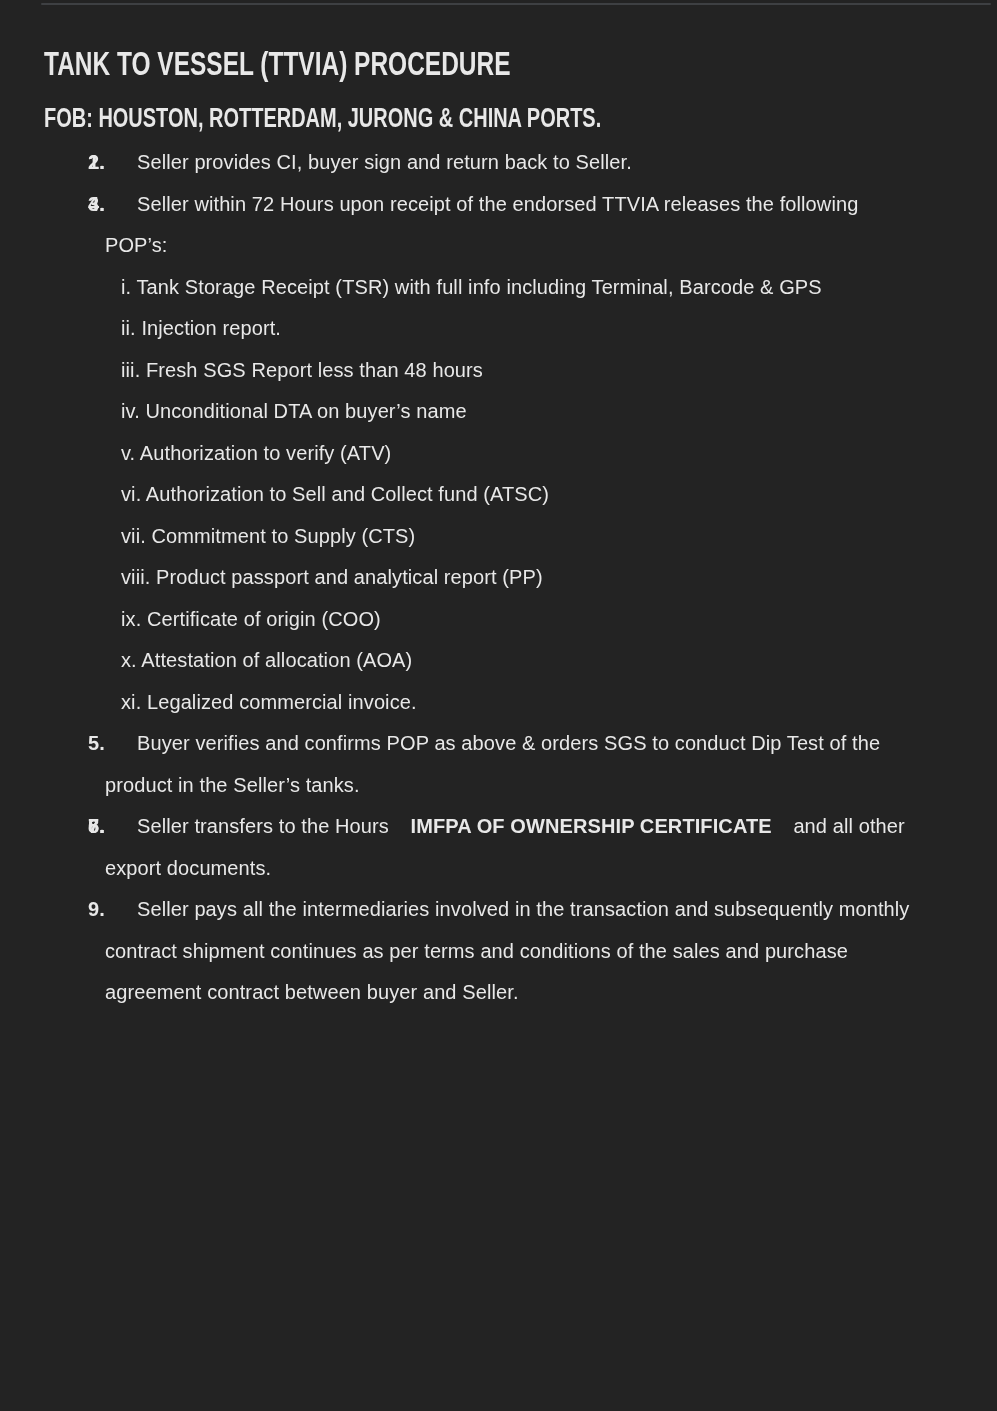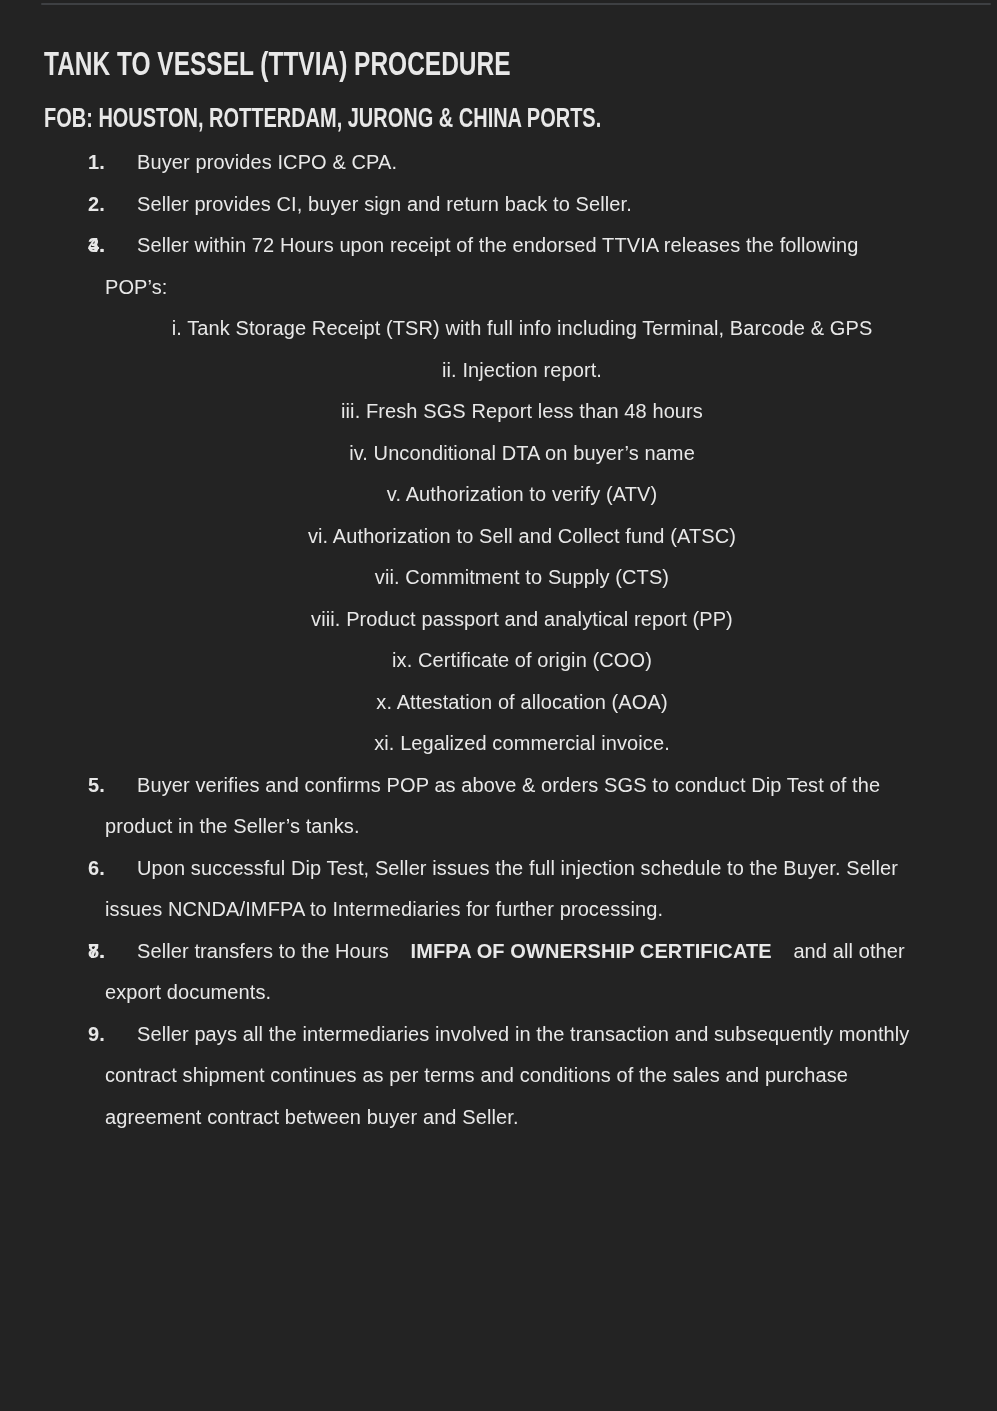--- a/index.html
+++ b/index.html
@@ -43,34 +43,34 @@
     position:relative;
     font-size:20px; line-height:41.5px;
     letter-spacing:0.1px;
   }
   ol.procedure .num{
     position:absolute; left:-45px; top:0;
     width:29px; text-align:right;
     font-weight:700;
   }
   ol.procedure strong{ font-weight:700; }
-  .sub-line{ display:block;text-align:center; }
+  .sub-line{ display:block; }
 </style>
 </head>
 <body>
 
 <div class="top-divider"></div>
 
 <main class="doc">
   <h1 class="doc-title">TANK TO VESSEL (TTVIA) PROCEDURE</h1>
   <h2 class="doc-subtitle">FOB: HOUSTON, ROTTERDAM, JURONG &amp; CHINA PORTS.</h2>
   <ol class="procedure">
-      <li><span class="num">1.</span><span class="txt"><span>Buyer provides ICPO &amp; CPA.</span></span></li>
+      <li><span class="num">1.</span></li>
       <li><span class="num">2.</span><span class="txt"><span>Seller provides CI, buyer sign and return back to Seller.</span></span></li>
       <li><span class="num">3.</span></li>
       <li><span class="num">4.</span><span class="txt"><span>Seller within 72 Hours upon receipt of the endorsed TTVIA releases the following POP’s:</span></span><div class="sub-line">i. Tank Storage Receipt (TSR) with full info including Terminal, Barcode &amp; GPS</div><div class="sub-line">ii. Injection report.</div><div class="sub-line">iii. Fresh SGS Report less than 48 hours</div><div class="sub-line">iv. Unconditional DTA on buyer’s name</div><div class="sub-line">v. Authorization to verify (ATV)</div><div class="sub-line">vi. Authorization to Sell and Collect fund (ATSC)</div><div class="sub-line">vii. Commitment to Supply (CTS)</div><div class="sub-line">viii. Product passport and analytical report (PP)</div><div class="sub-line">ix. Certificate of origin (COO)</div><div class="sub-line">x. Attestation of allocation (AOA)</div><div class="sub-line">xi. Legalized commercial invoice.</div></li>
       <li><span class="num">5.</span><span class="txt"><span>Buyer verifies and confirms POP as above &amp; orders SGS to conduct Dip Test of the product in the Seller’s tanks.</span></span></li>
-      <li><span class="num">6.</span><span class="txt"><span>Upon successful Dip Test, Seller issues the full injection schedule to the Buyer. Seller issues NCNDA/IMFPA to Intermediaries for further processing.</span></span></li>
+      <li><span class="num">6.</span></li>
       <li><span class="num">7.</span></li>
       <li><span class="num">8.</span><span class="txt"><span>Seller transfers to the Hours </span><strong>IMFPA OF OWNERSHIP CERTIFICATE</strong><span> and all other export documents.</span></span></li>
       <li><span class="num">9.</span><span class="txt"><span>Seller pays all the intermediaries involved in the transaction and subsequently monthly contract shipment continues as per terms and conditions of the sales and purchase agreement contract between buyer and Seller.</span></span></li>
     </ol>
 </main>
 
 </body></html>

